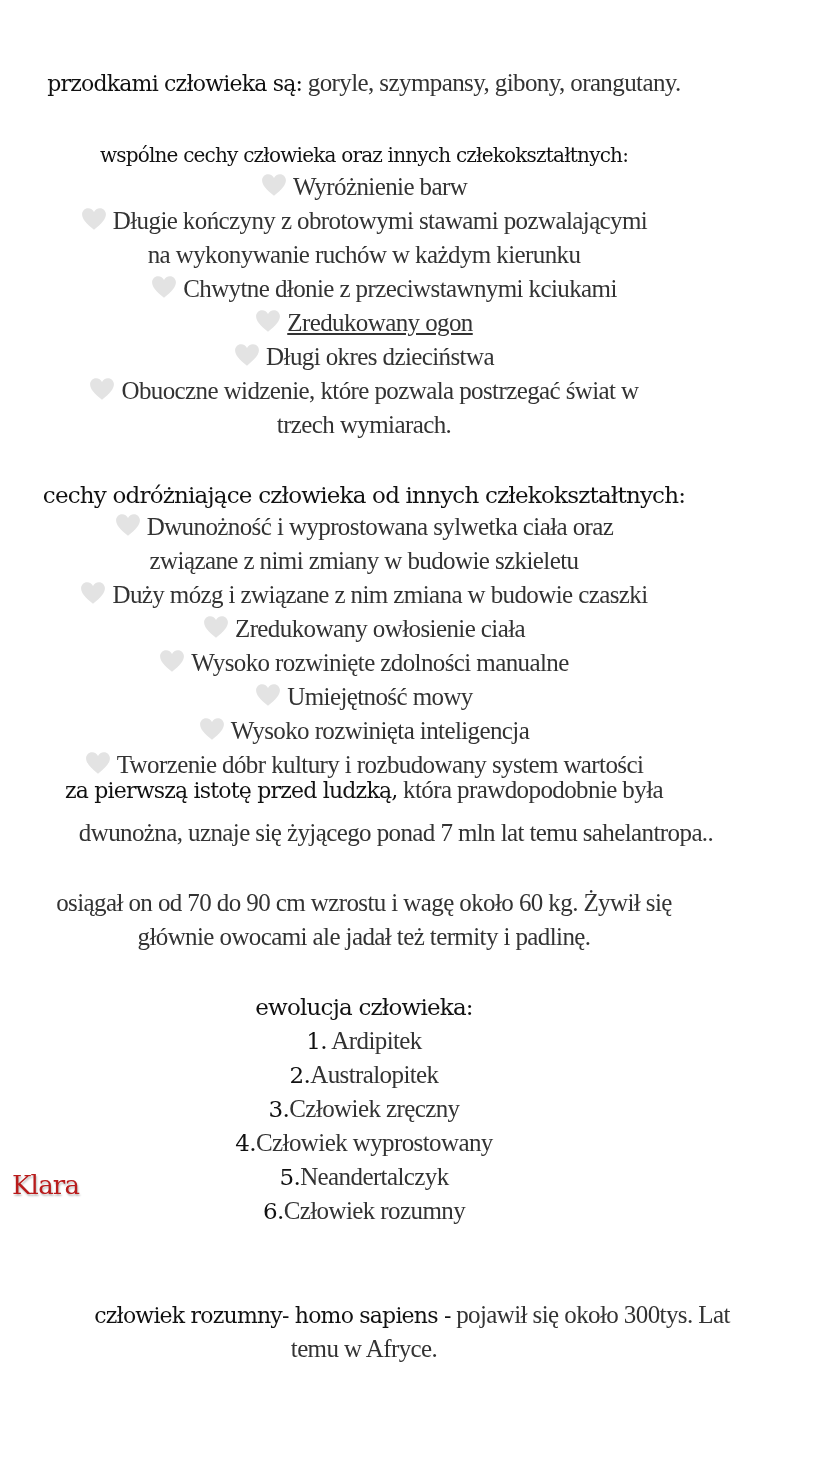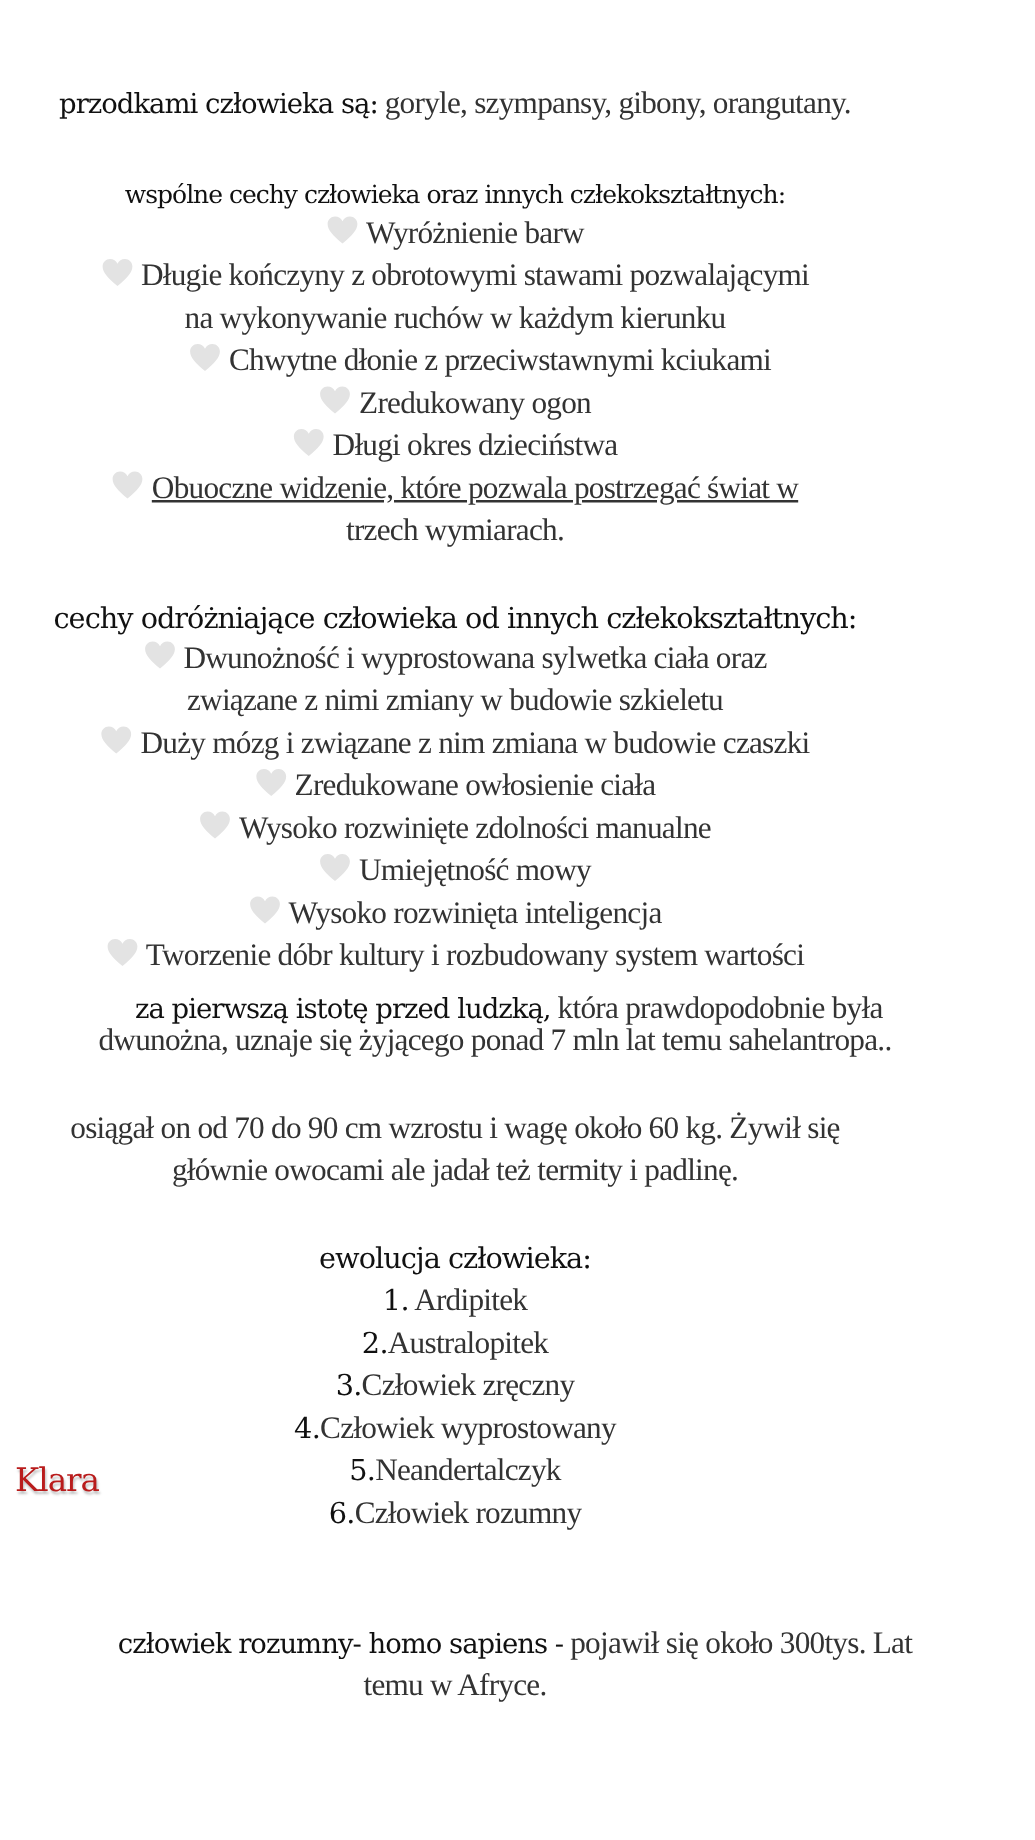--- a/index.html
+++ b/index.html
@@ -43,57 +43,57 @@
 <div class="line" style="top:170px;"><span class="heart"><svg viewBox="0 0 24 22">
         <path d="M12 21 C5 15 1 11 1 6.5 C1 3.5 3.5 1 6.5 1 C9 1 11 2.5 12 4.5 C13 2.5 15 1 17.5 1 C20.5 1 23 3.5 23 6.5 C23 11 19 15 12 21Z" fill="#e3e3e3"></path>
       </svg></span><span>Wyróżnienie barw</span></div>
 <div class="line" style="top:204px;"><span class="heart"><svg viewBox="0 0 24 22">
         <path d="M12 21 C5 15 1 11 1 6.5 C1 3.5 3.5 1 6.5 1 C9 1 11 2.5 12 4.5 C13 2.5 15 1 17.5 1 C20.5 1 23 3.5 23 6.5 C23 11 19 15 12 21Z" fill="#e3e3e3"></path>
       </svg></span><span>Długie kończyny z obrotowymi stawami pozwalającymi</span></div>
 <div class="line" style="top:238px;">na wykonywanie ruchów w każdym kierunku</div>
 <div class="line" style="top:272px;margin-left:20px;"><span class="heart"><svg viewBox="0 0 24 22">
         <path d="M12 21 C5 15 1 11 1 6.5 C1 3.5 3.5 1 6.5 1 C9 1 11 2.5 12 4.5 C13 2.5 15 1 17.5 1 C20.5 1 23 3.5 23 6.5 C23 11 19 15 12 21Z" fill="#e3e3e3"></path>
       </svg></span><span>Chwytne dłonie z przeciwstawnymi kciukami</span></div>
-<div class="line" style="top:306px;"><span class="heart"><svg viewBox="0 0 24 22">
+<div class="line" style="top:306px;text-decoration:underline;"><span class="heart"><svg viewBox="0 0 24 22">
         <path d="M12 21 C5 15 1 11 1 6.5 C1 3.5 3.5 1 6.5 1 C9 1 11 2.5 12 4.5 C13 2.5 15 1 17.5 1 C20.5 1 23 3.5 23 6.5 C23 11 19 15 12 21Z" fill="#e3e3e3"></path>
       </svg></span><span>Zredukowany ogon</span></div>
 <div class="line" style="top:340px;"><span class="heart"><svg viewBox="0 0 24 22">
         <path d="M12 21 C5 15 1 11 1 6.5 C1 3.5 3.5 1 6.5 1 C9 1 11 2.5 12 4.5 C13 2.5 15 1 17.5 1 C20.5 1 23 3.5 23 6.5 C23 11 19 15 12 21Z" fill="#e3e3e3"></path>
       </svg></span><span>Długi okres dzieciństwa</span></div>
-<div class="line" style="top:374px;text-decoration:underline;"><span class="heart"><svg viewBox="0 0 24 22">
+<div class="line" style="top:374px;"><span class="heart"><svg viewBox="0 0 24 22">
         <path d="M12 21 C5 15 1 11 1 6.5 C1 3.5 3.5 1 6.5 1 C9 1 11 2.5 12 4.5 C13 2.5 15 1 17.5 1 C20.5 1 23 3.5 23 6.5 C23 11 19 15 12 21Z" fill="#e3e3e3"></path>
       </svg></span><span>Obuoczne widzenie, które pozwala postrzegać świat w</span></div>
 <div class="line" style="top:408px;">trzech wymiarach.</div>
 
 <div class="line bold" style="top:478px;font-size:23px;">cechy odróżniające człowieka od innych człekokształtnych:</div>
 
 <div class="line" style="top:510px;"><span class="heart"><svg viewBox="0 0 24 22">
         <path d="M12 21 C5 15 1 11 1 6.5 C1 3.5 3.5 1 6.5 1 C9 1 11 2.5 12 4.5 C13 2.5 15 1 17.5 1 C20.5 1 23 3.5 23 6.5 C23 11 19 15 12 21Z" fill="#e3e3e3"></path>
       </svg></span><span>Dwunożność i wyprostowana sylwetka ciała oraz</span></div>
 <div class="line" style="top:544px;">związane z nimi zmiany w budowie szkieletu</div>
 <div class="line" style="top:578px;"><span class="heart"><svg viewBox="0 0 24 22">
         <path d="M12 21 C5 15 1 11 1 6.5 C1 3.5 3.5 1 6.5 1 C9 1 11 2.5 12 4.5 C13 2.5 15 1 17.5 1 C20.5 1 23 3.5 23 6.5 C23 11 19 15 12 21Z" fill="#e3e3e3"></path>
       </svg></span><span>Duży mózg i związane z nim zmiana w budowie czaszki</span></div>
 <div class="line" style="top:612px;"><span class="heart"><svg viewBox="0 0 24 22">
         <path d="M12 21 C5 15 1 11 1 6.5 C1 3.5 3.5 1 6.5 1 C9 1 11 2.5 12 4.5 C13 2.5 15 1 17.5 1 C20.5 1 23 3.5 23 6.5 C23 11 19 15 12 21Z" fill="#e3e3e3"></path>
-      </svg></span><span>Zredukowane owłosienie ciała</span></div>
+      </svg></span><span>Zredukowany owłosienie ciała</span></div>
 <div class="line" style="top:646px;"><span class="heart"><svg viewBox="0 0 24 22">
         <path d="M12 21 C5 15 1 11 1 6.5 C1 3.5 3.5 1 6.5 1 C9 1 11 2.5 12 4.5 C13 2.5 15 1 17.5 1 C20.5 1 23 3.5 23 6.5 C23 11 19 15 12 21Z" fill="#e3e3e3"></path>
       </svg></span><span>Wysoko rozwinięte zdolności manualne</span></div>
 <div class="line" style="top:680px;"><span class="heart"><svg viewBox="0 0 24 22">
         <path d="M12 21 C5 15 1 11 1 6.5 C1 3.5 3.5 1 6.5 1 C9 1 11 2.5 12 4.5 C13 2.5 15 1 17.5 1 C20.5 1 23 3.5 23 6.5 C23 11 19 15 12 21Z" fill="#e3e3e3"></path>
       </svg></span><span>Umiejętność mowy</span></div>
 <div class="line" style="top:714px;"><span class="heart"><svg viewBox="0 0 24 22">
         <path d="M12 21 C5 15 1 11 1 6.5 C1 3.5 3.5 1 6.5 1 C9 1 11 2.5 12 4.5 C13 2.5 15 1 17.5 1 C20.5 1 23 3.5 23 6.5 C23 11 19 15 12 21Z" fill="#e3e3e3"></path>
       </svg></span><span>Wysoko rozwinięta inteligencja</span></div>
 <div class="line" style="top:748px;"><span class="heart"><svg viewBox="0 0 24 22">
         <path d="M12 21 C5 15 1 11 1 6.5 C1 3.5 3.5 1 6.5 1 C9 1 11 2.5 12 4.5 C13 2.5 15 1 17.5 1 C20.5 1 23 3.5 23 6.5 C23 11 19 15 12 21Z" fill="#e3e3e3"></path>
       </svg></span><span>Tworzenie dóbr kultury i rozbudowany system wartości</span></div>
 
-<div class="line" style="top:790px;margin-left:43px;">
+<div class="line" style="top:773px;">
   <span class="bold">za pierwszą istotę przed ludzką,</span><span> która prawdopodobnie była</span>
 </div>
 <div class="line" style="top:816px;padding-left:32px;">dwunożna, uznaje się żyjącego ponad 7 mln lat temu sahelantropa..</div>
 <div class="line" style="top:886px;">osiągał on od 70 do 90 cm wzrostu i wagę około 60 kg. Żywił się</div>
 <div class="line" style="top:920px;">głównie owocami ale jadał też termity i padlinę.</div>
 
 <div class="line bold" style="top:990px;font-size:23px;">ewolucja człowieka:</div>
 <div class="line" style="top:1024px;"><span class="num">1.</span><span> Ardipitek</span></div>
 <div class="line" style="top:1058px;"><span class="num">2.</span><span>Australopitek</span></div>
 <div class="line" style="top:1092px;"><span class="num">3.</span><span>Człowiek zręczny</span></div>

